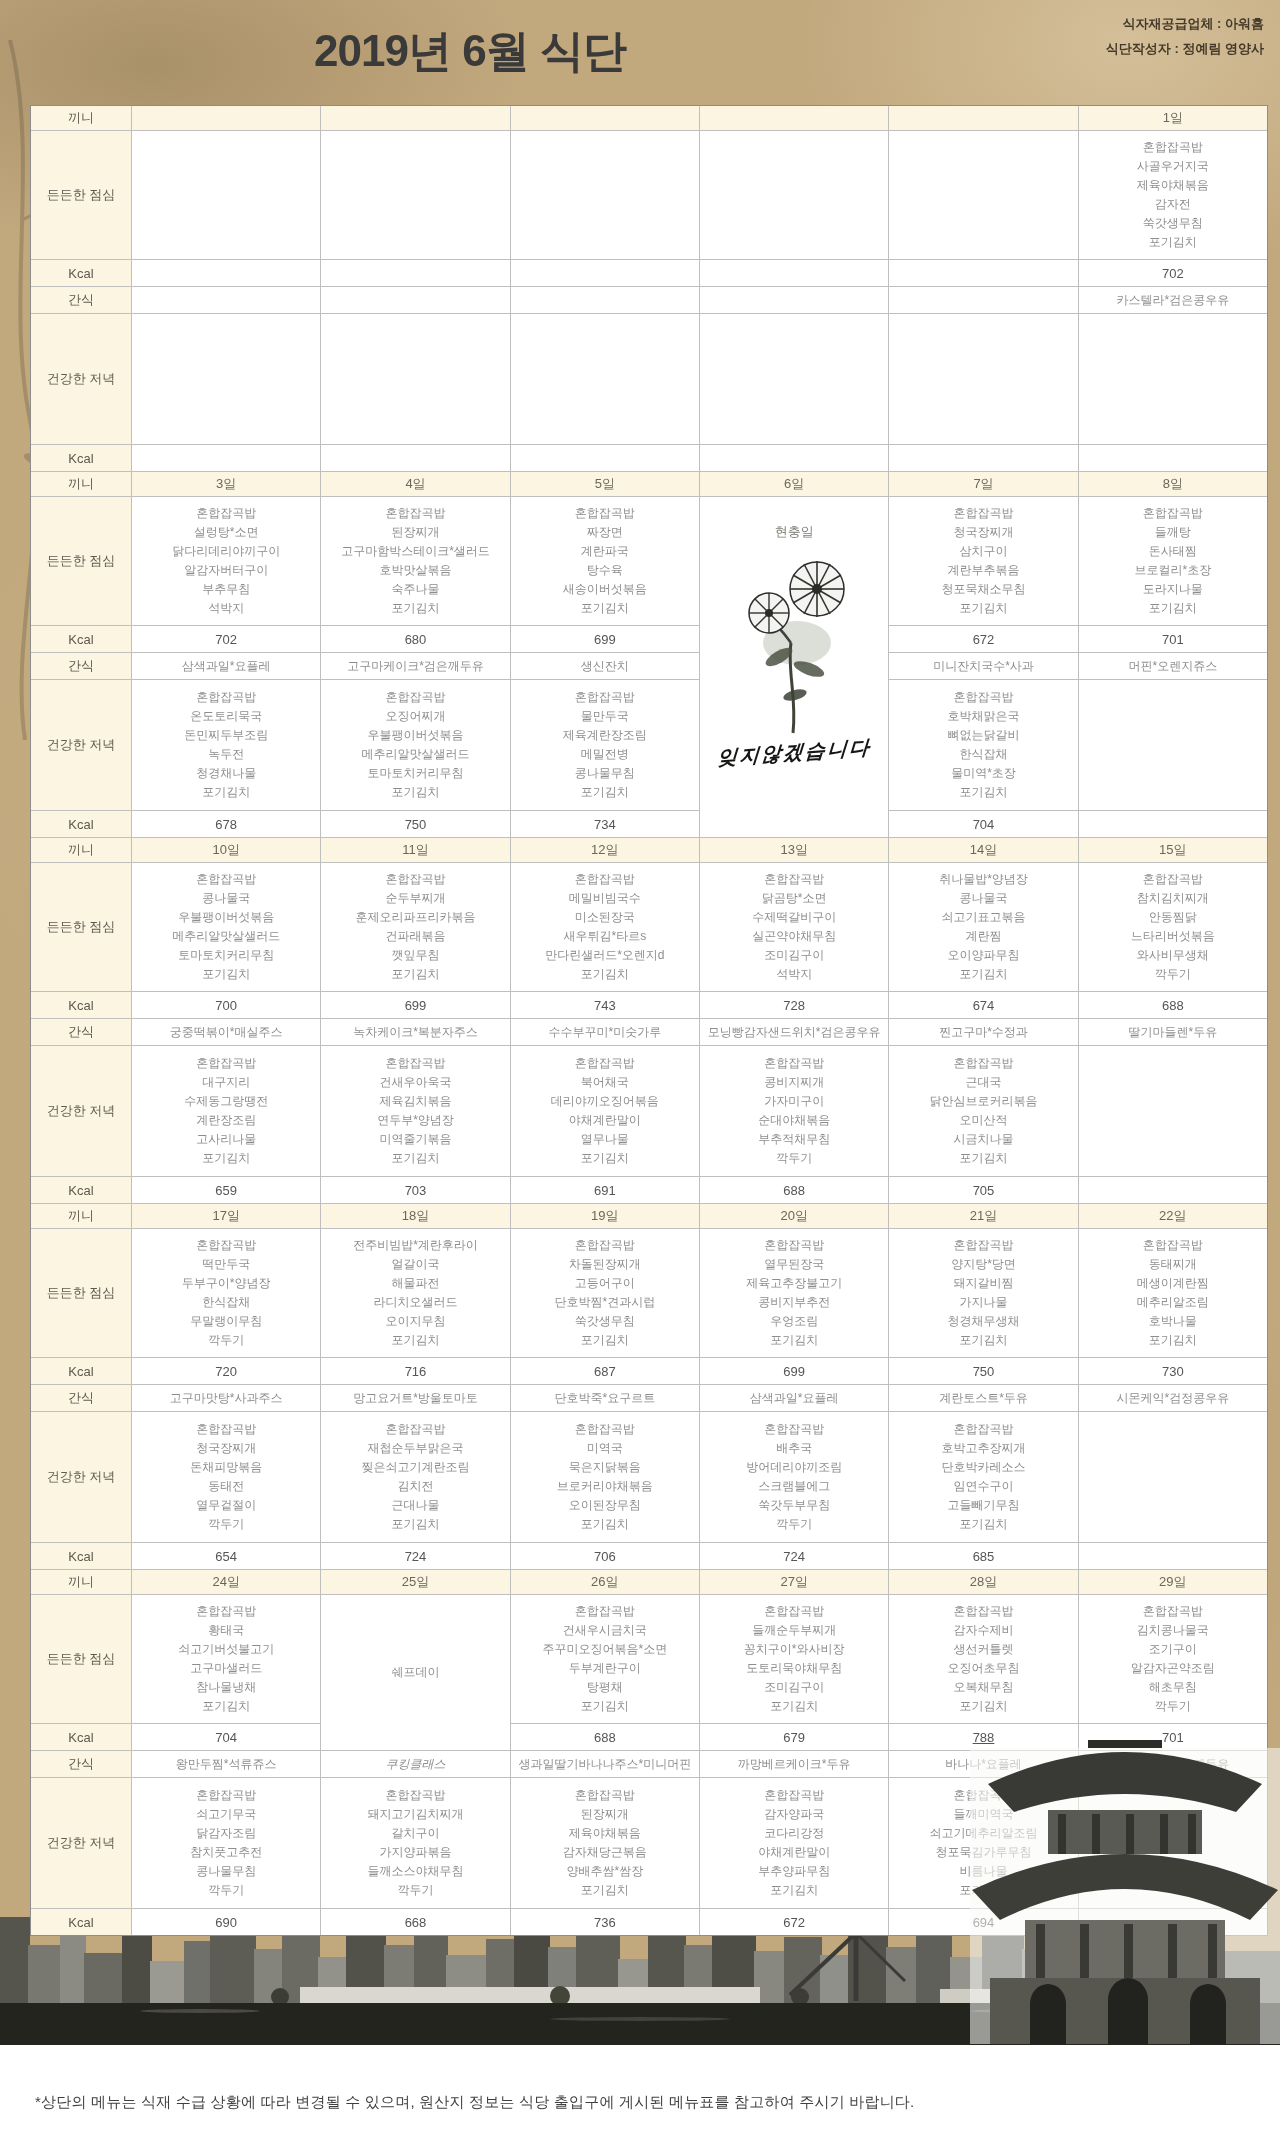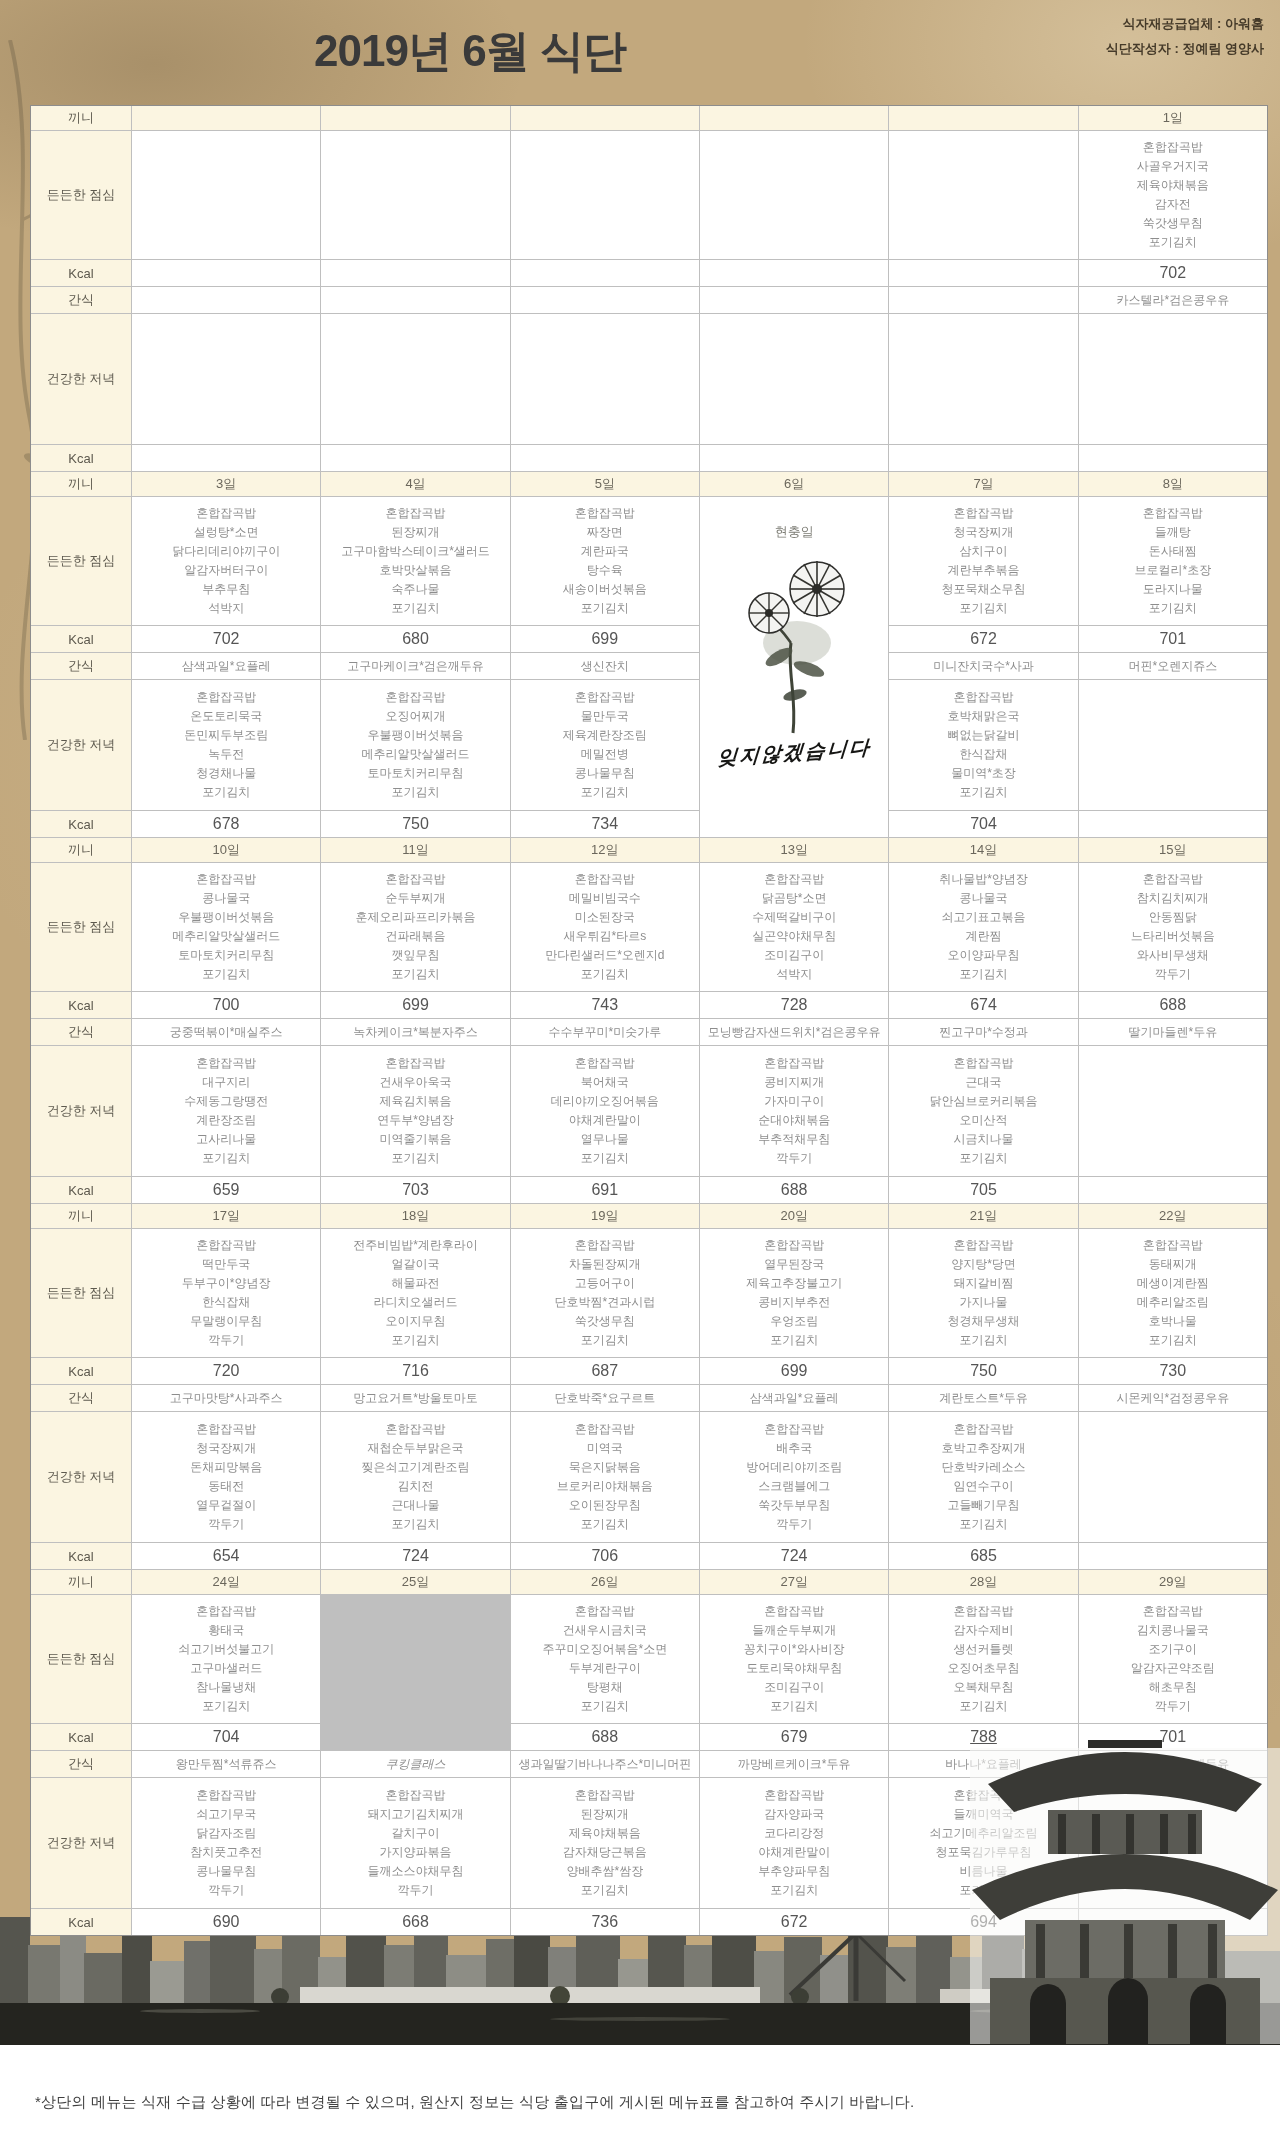--- a/index.html
+++ b/index.html
@@ -29,21 +29,21 @@
     display:grid;grid-template-columns:100px repeat(6,1fr);
     grid-template-rows:24px 128px 26px 26px 130px 26px;
     gap:1px;background:#bfbfbf;
   }
   .week + .week{margin-top:1px;}
   .cell{display:flex;align-items:center;justify-content:center;background:#fff;overflow:hidden;}
   .c-cream{background:#fbf5e1;}
   .c-head{font-size:13px;color:#6b675c;}
   .c-label{font-size:13px;color:#5d594e;}
   .c-menu{flex-direction:column;font-size:12px;line-height:19px;color:#8d8d8d;text-align:center;}
-  .c-kcal{font-size:16px;color:#555;}
+  .c-kcal{font-size:13px;color:#555;}
   .c-snack{font-size:12px;color:#8d8d8d;text-align:center;}
   .c-memorial{flex-direction:column;justify-content:flex-start;padding-top:26px;}
   .holiday-label{font-size:13px;color:#7c7c74;margin-bottom:6px;}
   .callig{
     font-size:20px;font-weight:800;font-style:italic;color:#161614;
     transform:rotate(-4deg) skewX(-8deg);letter-spacing:2px;margin-top:4px;
   }
   .chef{font-size:12px;color:#8d8d8d;}
   .photo-band{position:absolute;left:0;top:1911px;width:1280px;height:134px;z-index:1;}
   .palace{position:absolute;right:0;top:1692px;width:310px;height:352px;z-index:6;}
@@ -532,20 +532,21 @@
       <div class="cell c-menu" style="grid-area: 5 / 2;">
         <div>혼합잡곡밥</div>
         <div>쇠고기무국</div>
         <div>닭감자조림</div>
         <div>참치풋고추전</div>
         <div>콩나물무침</div>
         <div>깍두기</div>
       </div>
       <div class="cell c-kcal" style="grid-area: 6 / 2;">690</div>
       <div class="cell c-cream c-head" style="grid-area: 1 / 3;">25일</div>
+      <div class="cell chef" style="grid-area: 2 / 3 / 4;">쉐프데이</div>
       <div class="cell c-snack" style="grid-area: 4 / 3; font-style: italic;">쿠킹클래스</div>
       <div class="cell c-menu" style="grid-area: 5 / 3;">
         <div>혼합잡곡밥</div>
         <div>돼지고기김치찌개</div>
         <div>갈치구이</div>
         <div>가지양파볶음</div>
         <div>들깨소스야채무침</div>
         <div>깍두기</div>
       </div>
       <div class="cell c-kcal" style="grid-area: 6 / 3;">668</div>

